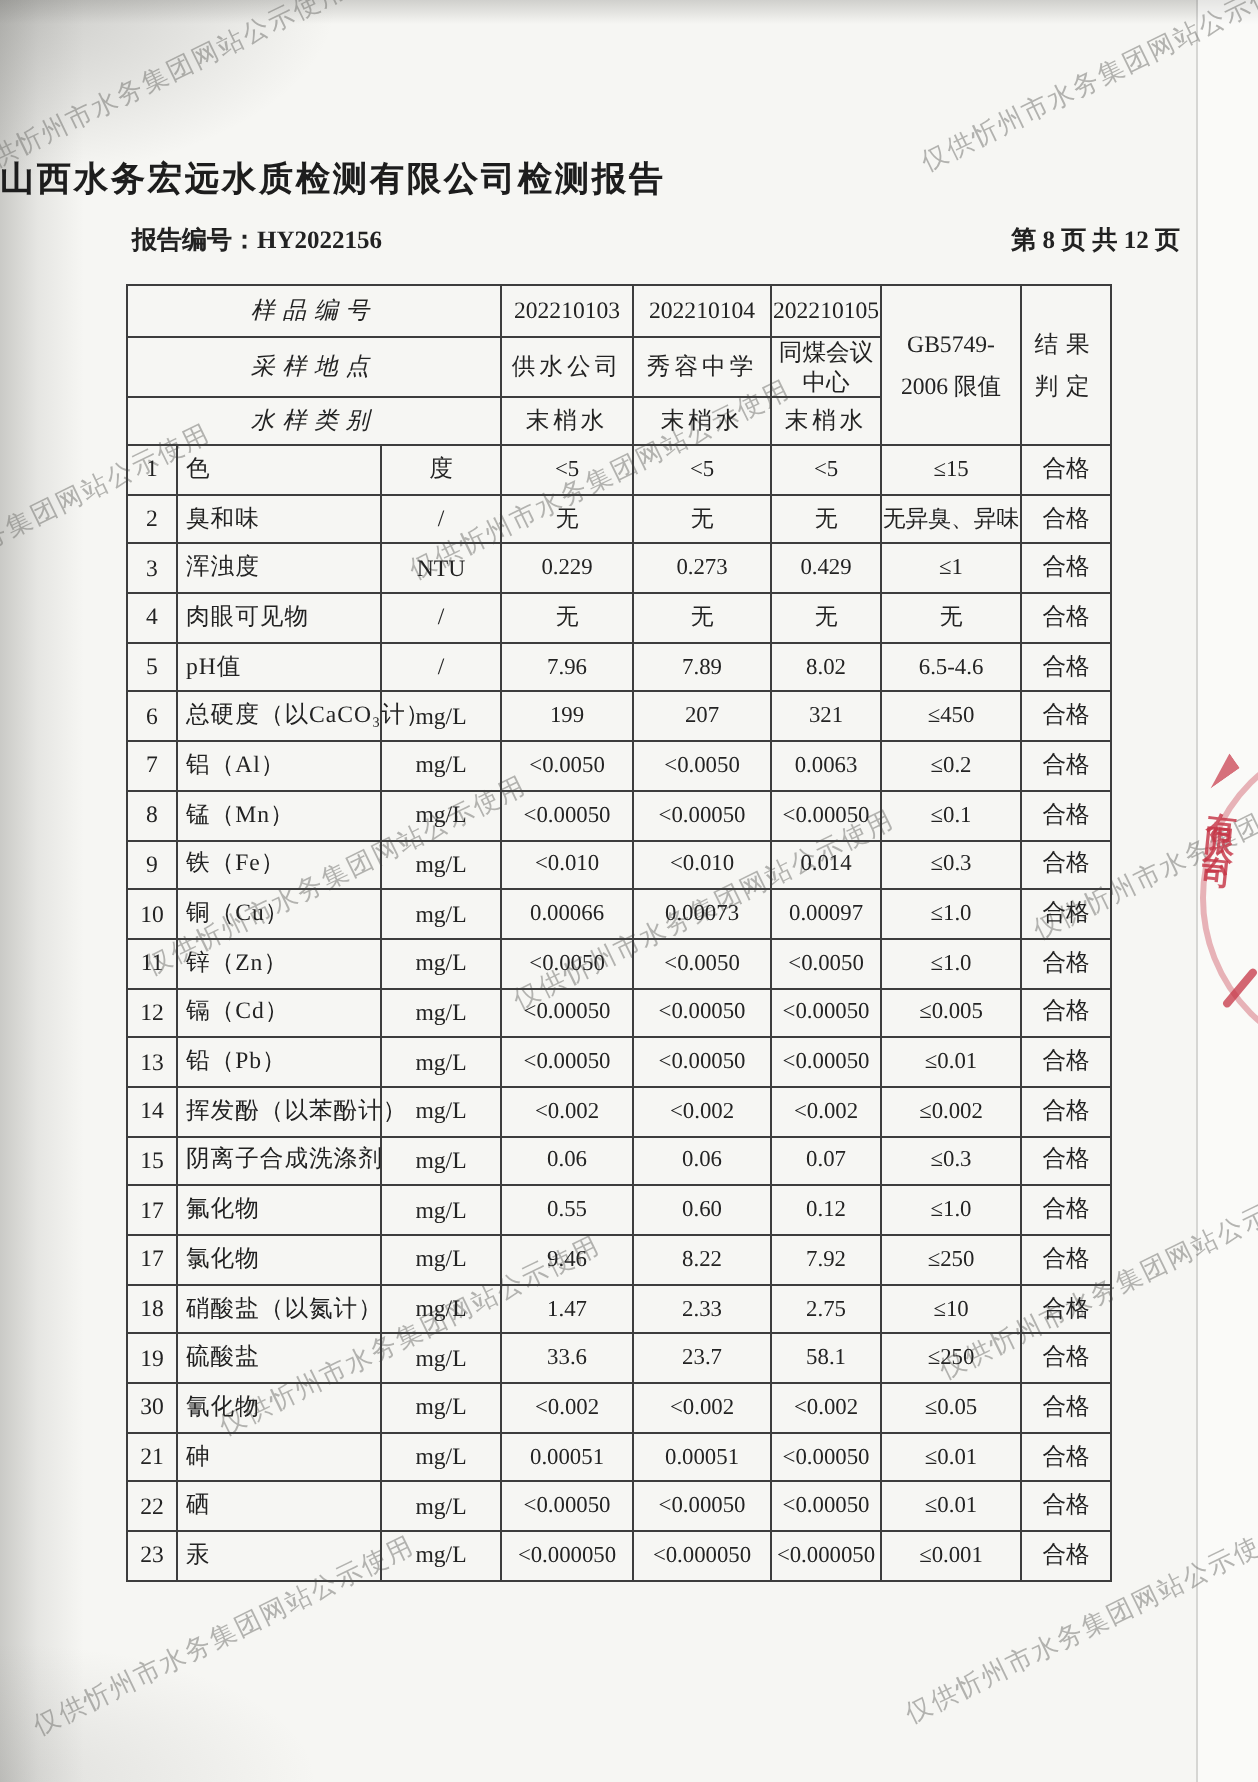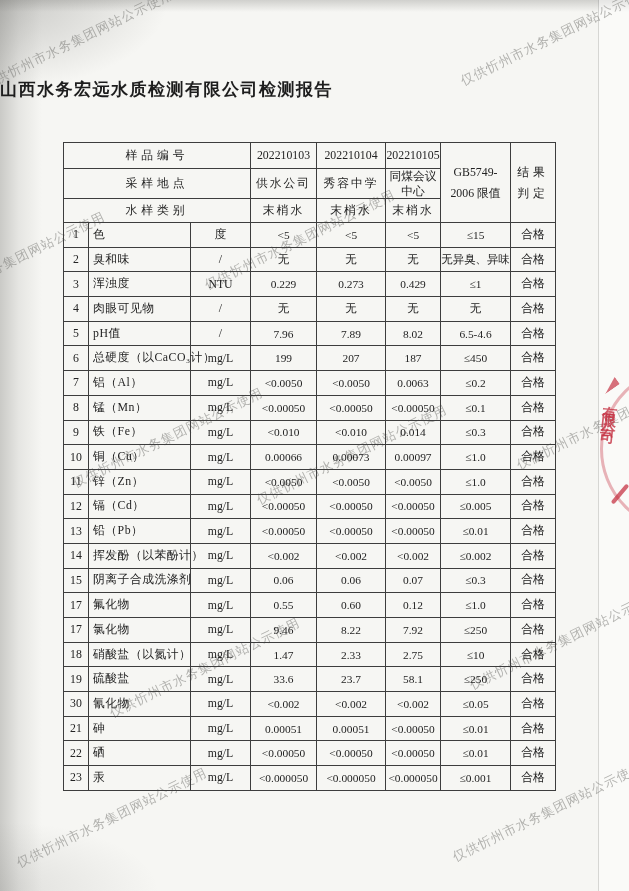--- a/index.html
+++ b/index.html
@@ -31,21 +31,21 @@
   .meta-line{position:absolute;left:66px;top:112px;width:524px;display:flex;
     justify-content:space-between;font-size:12.5px;font-weight:bold;color:#222;}
 
   table.report-table{position:absolute;left:63px;top:142px;width:492px;
     border-collapse:collapse;table-layout:fixed;}
   .report-table td{border:1px solid #3d3d3d;text-align:center;vertical-align:middle;
     font-size:11.8px;padding:0;color:#232323;white-space:nowrap;overflow:visible;}
   tr.body{height:24.7px;}
   td.c-name{text-align:left;padding-left:4px;letter-spacing:0.5px;}
   td.c-val,td.c-limit{font-size:11.4px;}
-  td.lbl{letter-spacing:4px;}
+  td.lbl{letter-spacing:4px;font-style:italic;}
   td.mv{letter-spacing:2px;}
   td.wrapcell{white-space:normal;line-height:1.2;letter-spacing:0;margin-top:32px;}
   td.head2{vertical-align:middle;margin-left:16px;}
   .head2 div{line-height:1.1;padding:4px 0;}
   .res-head div{letter-spacing:4px;}
 
   
   .stamp-arc{position:absolute;left:600px;top:366px;width:160px;height:160px;
     border:3px solid rgba(200,60,76,0.38);border-radius:50%;}
   .stamp-text{position:absolute;left:600px;top:394px;writing-mode:vertical-rl;
@@ -76,20 +76,24 @@
   <span class="wm" style="left:300px;top:240px">仅供忻州市水务集团网站公示使用</span>
   <span class="wm" style="left:168px;top:438px">仅供忻州市水务集团网站公示使用</span>
   <span class="wm" style="left:612px;top:420px">仅供忻州市水务集团网站公示使用</span>
   <span class="wm" style="left:352px;top:455px">仅供忻州市水务集团网站公示使用</span>
   <span class="wm" style="left:565px;top:640px">仅供忻州市水务集团网站公示使用</span>
   <span class="wm" style="left:205px;top:668px">仅供忻州市水务集团网站公示使用</span>
   <span class="wm" style="left:112px;top:818px">仅供忻州市水务集团网站公示使用</span>
   <span class="wm" style="left:548px;top:812px">仅供忻州市水务集团网站公示使用</span>
 
   <div class="doc-title">山西水务宏远水质检测有限公司检测报告</div>
+  <div class="meta-line">
+    <span>报告编号：HY2022156</span>
+    <span>第 8 页 共 12 页</span>
+  </div>
 
   <table class="report-table">
     <colgroup>
       <col style="width:25px">
         <col style="width:102px">
         <col style="width:60px">
       <col style="width:66px">
         <col style="width:69px">
         <col style="width:55px">
       <col style="width:70px">
@@ -173,21 +177,21 @@
           <td class="c-val">8.02</td>
           <td class="c-limit">6.5-4.6</td>
           <td class="c-res">合格</td>
         </tr>
         <tr class="body">
           <td class="c-num">6</td>
           <td class="c-name">总硬度（以CaCO₃计）</td>
           <td class="c-unit">mg/L</td>
           <td class="c-val">199</td>
           <td class="c-val">207</td>
-          <td class="c-val">187</td>
+          <td class="c-val">321</td>
           <td class="c-limit">≤450</td>
           <td class="c-res">合格</td>
         </tr>
         <tr class="body">
           <td class="c-num">7</td>
           <td class="c-name">铝（Al）</td>
           <td class="c-unit">mg/L</td>
           <td class="c-val">&lt;0.0050</td>
           <td class="c-val">&lt;0.0050</td>
           <td class="c-val">0.0063</td>

